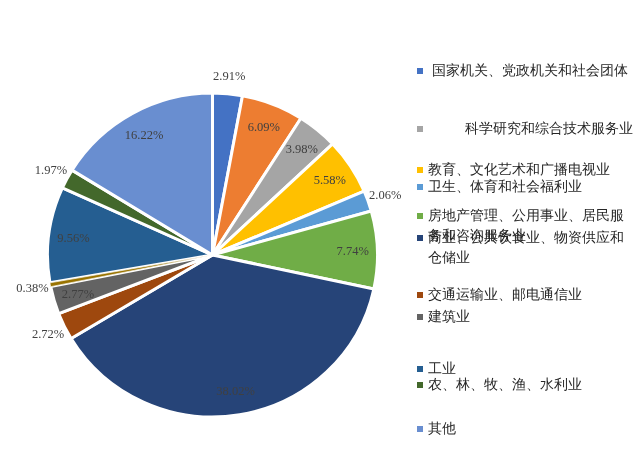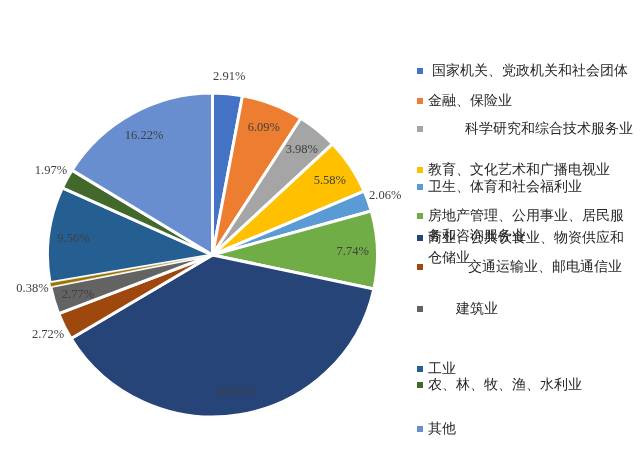--- a/index.html
+++ b/index.html
@@ -99,49 +99,45 @@
       <text x="73.4" y="241.5" text-anchor="middle">9.56%</text>
       <text x="50.9" y="174.4" text-anchor="middle">1.97%</text>
       <text x="144.1" y="138.8" text-anchor="middle">16.22%</text>
     </svg>
 
   <div class="legend">
       <div class="legend-item" style="top: 61px; justify-content: space-between;">
         <span class="legend-swatch" style="background: rgb(68, 114, 196);"></span>
         <span class="legend-label">国家机关、党政机关和社会团体</span>
       </div>
-      <div class="legend-item" style="top: 91px;">
-        <span class="legend-swatch" style="background: rgb(237, 125, 49);"></span>
-        <span class="legend-label">金融、保险业</span>
-      </div>
       <div class="legend-item" style="top: 119px; text-align: right;">
         <span class="legend-swatch" style="background: rgb(165, 165, 165);"></span>
         <span class="legend-label">科学研究和综合技术服务业</span>
       </div>
       <div class="legend-item" style="top: 160px;">
         <span class="legend-swatch" style="background: rgb(255, 192, 0);"></span>
         <span class="legend-label">教育、文化艺术和广播电视业</span>
       </div>
       <div class="legend-item" style="top: 206px;">
         <span class="legend-swatch" style="background: rgb(112, 173, 71);"></span>
         <span class="legend-label">房地产管理、公用事业、居民服务和咨询服务业</span>
       </div>
       <div class="legend-item" style="top: 177px;">
         <span class="legend-swatch" style="background: rgb(91, 155, 213);"></span>
         <span class="legend-label">卫生、体育和社会福利业</span>
       </div>
       <div class="legend-item" style="top: 228px;">
         <span class="legend-swatch" style="background: rgb(38, 68, 120);"></span>
         <span class="legend-label">商业、公共饮食业、物资供应和仓储业</span>
       </div>
-      <div class="legend-item" style="top: 257px; gap: 40px;">
+      <div class="legend-item" style="top: 285px;">
         <span class="legend-swatch" style="background: rgb(158, 72, 14);"></span>
         <span class="legend-label">交通运输业、邮电通信业</span>
       </div>
-      <div class="legend-item" style="top: 299px; gap: 28px;">
+      <div class="legend-item" style="top: 307px;">
         <span class="legend-swatch" style="background: rgb(99, 99, 99);"></span>
         <span class="legend-label">建筑业</span>
       </div>
       <div class="legend-item" style="top: 359px;">
         <span class="legend-swatch" style="background: rgb(37, 94, 145);"></span>
         <span class="legend-label">工业</span>
       </div>
       <div class="legend-item" style="top: 375px;">
         <span class="legend-swatch" style="background: rgb(67, 104, 43);"></span>
         <span class="legend-label">农、林、牧、渔、水利业</span>

